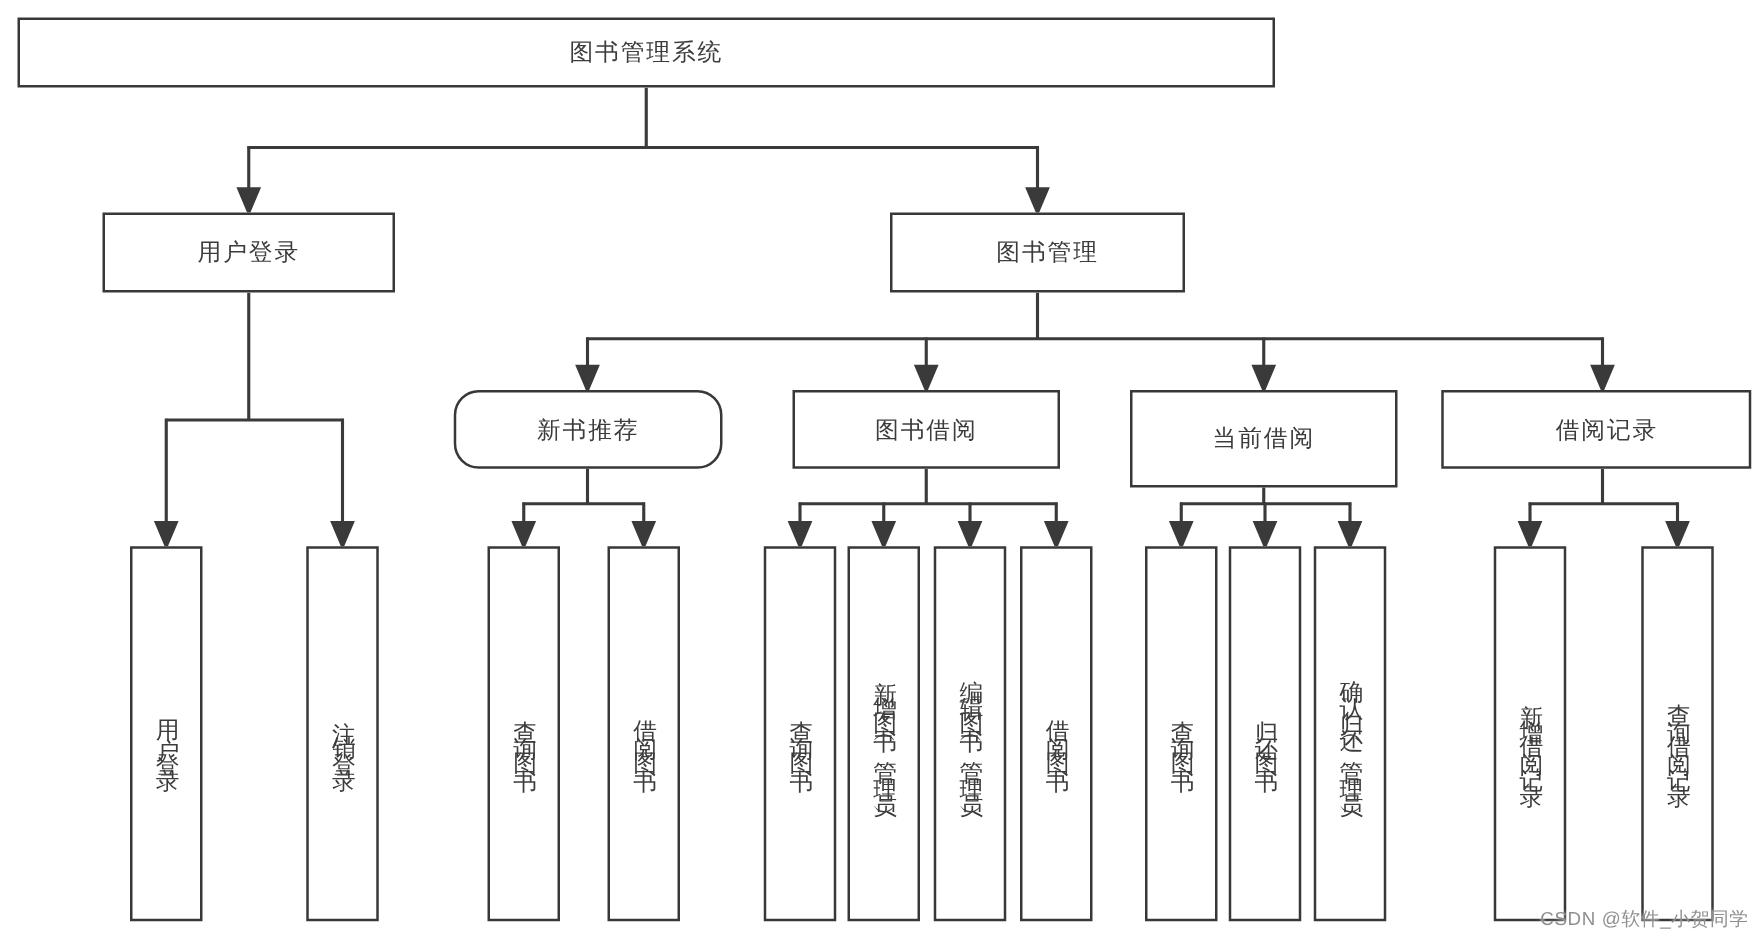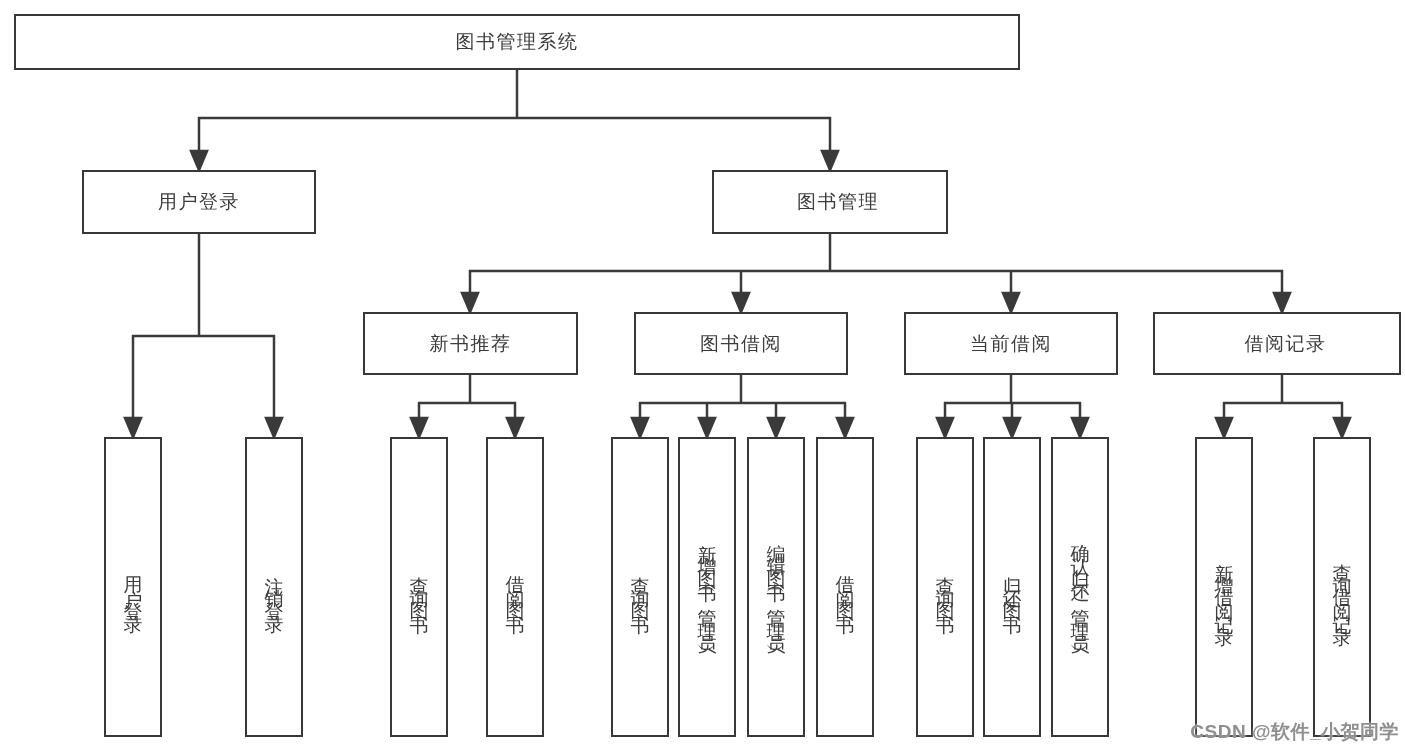--- a/index.html
+++ b/index.html
@@ -16,22 +16,22 @@
   .vbox {
     position:absolute; background:#ffffff; border:2px solid #383838;
     display:flex; align-items:center; justify-content:center;
     color:#3c3c3c; font-size:19px; box-sizing:border-box;
   }
   .vbox span {
     writing-mode:vertical-rl; text-orientation:mixed; letter-spacing:13px;
     white-space:nowrap;
   }
   #watermark {
-    position:absolute; right:6px; bottom:2px; font-size:19px; color:#8f8f8f;
-    letter-spacing:0.5px; text-shadow:0 0 3px rgba(255,255,255,0.95);font-weight:bold;
+    position:absolute; right:6px; bottom:2px; font-size:15px; color:#8f8f8f;
+    letter-spacing:0.5px; text-shadow:0 0 3px rgba(255,255,255,0.95);
   }
 </style>
 </head>
 <body>
 
 <div id="stage">
 
   <svg id="connectors" viewBox="0 0 1405 747" xmlns="http://www.w3.org/2000/svg">
     <g stroke="#3a3a3a" stroke-width="2.5" fill="#3a3a3a">
 
@@ -114,27 +114,27 @@
     <span>图书管理系统</span>
   </div>
 
   <div class="box" style="left:82px; top:170px; width:234px; height:64px;">
     <span>用户登录</span>
   </div>
   <div class="box" style="left:712px; top:170px; width:236px; height:64px;padding-left:16px;">
     <span>图书管理</span>
   </div>
 
-  <div class="box" style="left:363px; top:312px; width:215px; height:63px;">
+  <div class="box" style="left:363px; top:312px; width:215px; height:63px;border-radius:20px;">
     <span>新书推荐</span>
   </div>
   <div class="box" style="left:634px; top:312px; width:214px; height:63px;justify-content:center;">
     <span>图书借阅</span>
   </div>
-  <div class="box" style="left:904px; top:312px; width:214px; height:63px;">
+  <div class="box" style="left:904px; top:312px; width:214px; height:78px;">
     <span>当前借阅</span>
   </div>
   <div class="box" style="left:1153px; top:312px; width:248px; height:63px;padding-left:17px;">
     <span>借阅记录</span>
   </div>
 
   <div class="vbox" style="left:104px; top:437px; width:58px; height:300px;">
     <span>用户登录</span>
   </div>
   <div class="vbox" style="left:245px; top:437px; width:58px; height:300px;">

